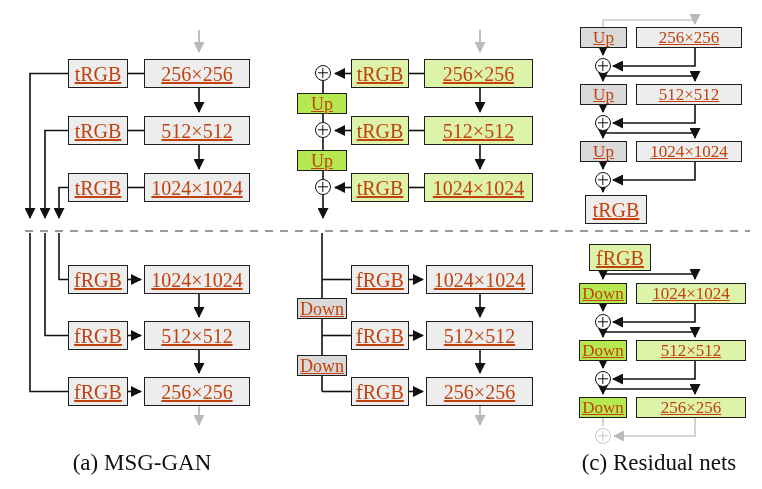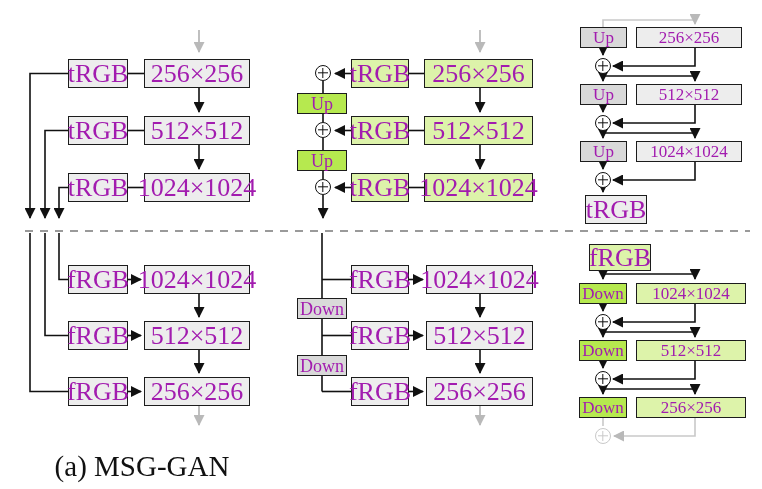--- a/index.html
+++ b/index.html
@@ -1,37 +1,37 @@
 <!DOCTYPE html>
 <html><head>
 <meta charset="utf-8">
 <style>
   html,body{margin:0;padding:0;background:#fff;}
   #figure{position:relative;width:762px;height:489px;background:#ffffff;overflow:hidden;
           font-family:"Liberation Serif", "DejaVu Serif", serif;}
   #wires{position:absolute;left:0;top:0;width:762px;height:489px;}
   .box{position:absolute;box-sizing:border-box;border:1.5px solid #1c1c1c;
        display:flex;align-items:center;justify-content:center;
-       color:#a21caf;line-height:1;}
+       color:#c2410c;line-height:1;text-decoration:underline;}
   .gray{background:#ededed;}
   .midgray{background:#d9d9d9;}
   .lgreen{background:#ddf3aa;}
   .bgreen{background:#b6e94f;}
-  .f20{font-size:26px;}
+  .f20{font-size:20px;}
   .f18{font-size:18px;}
   .f17{font-size:17px;}
   .plus{position:absolute;width:16px;height:16px;border:1.4px solid #111;border-radius:50%;
         background:#fff;box-sizing:border-box;}
   .plus::before{content:"";position:absolute;left:50%;top:2px;bottom:2px;width:1.4px;
         background:#111;transform:translateX(-50%);}
   .plus::after{content:"";position:absolute;top:50%;left:2px;right:2px;height:1.4px;
         background:#111;transform:translateY(-50%);}
   .plus.ghost{border-color:#c9c9c9;}
   .plus.ghost::before,.plus.ghost::after{background:#c9c9c9;}
-  .caption{position:absolute;top:450px;transform:translateX(-50%);font-size:29px;color:#111;
+  .caption{position:absolute;top:450px;transform:translateX(-50%);font-size:23px;color:#111;
         white-space:nowrap;}
 </style>
 </head>
 <body>
 
 <div id="figure">
 
   <svg id="wires" viewBox="0 0 762 489">
     <defs>
       <marker id="ab" markerUnits="userSpaceOnUse" markerWidth="11" markerHeight="11" refX="10" refY="5.5" orient="auto">
@@ -177,14 +177,15 @@
   <div class="box bgreen f17" style="left:579px;top:340px;width:48px;height:21px">Down</div>
   <div class="box bgreen f17" style="left:579px;top:397px;width:48px;height:21px">Down</div>
   <div class="box lgreen f17" style="left:636px;top:283px;width:110px;height:21px">1024×1024</div>
   <div class="box lgreen f17" style="left:636px;top:340px;width:110px;height:21px">512×512</div>
   <div class="box lgreen f17" style="left:636px;top:397px;width:110px;height:21px">256×256</div>
   <div class="plus" style="left:595px;top:314px"></div>
   <div class="plus" style="left:595px;top:371px"></div>
   <div class="plus ghost" style="left:595px;top:428px"></div>
 
   <div class="caption" style="left:142px">(a) MSG-GAN</div>
+  <div class="caption" style="left:659px">(c) Residual nets</div>
 
 </div>
 
 </body></html>

